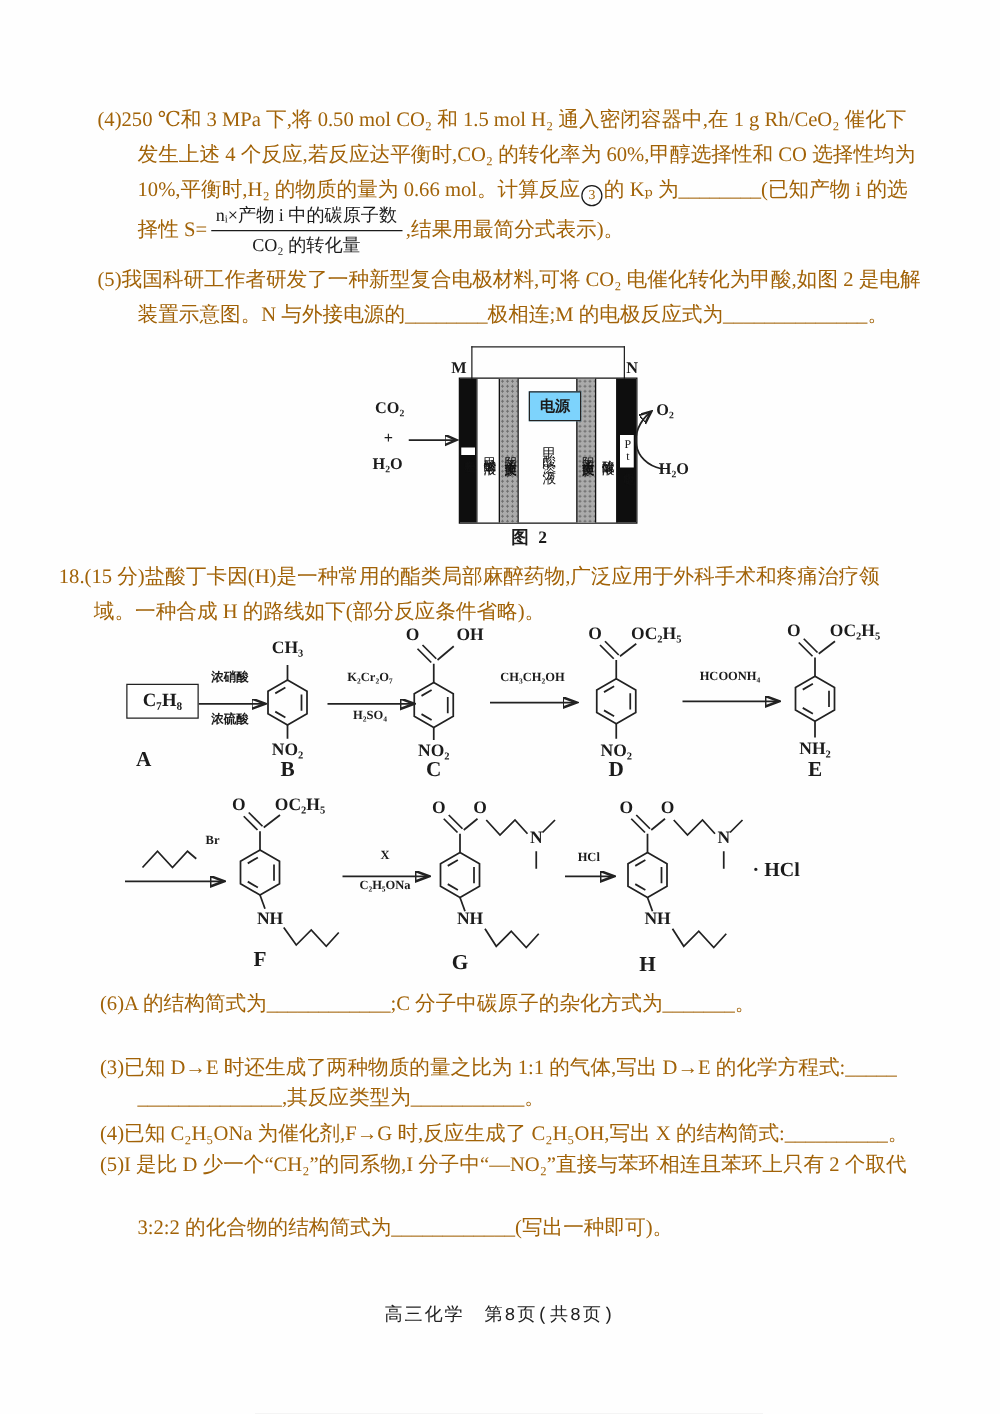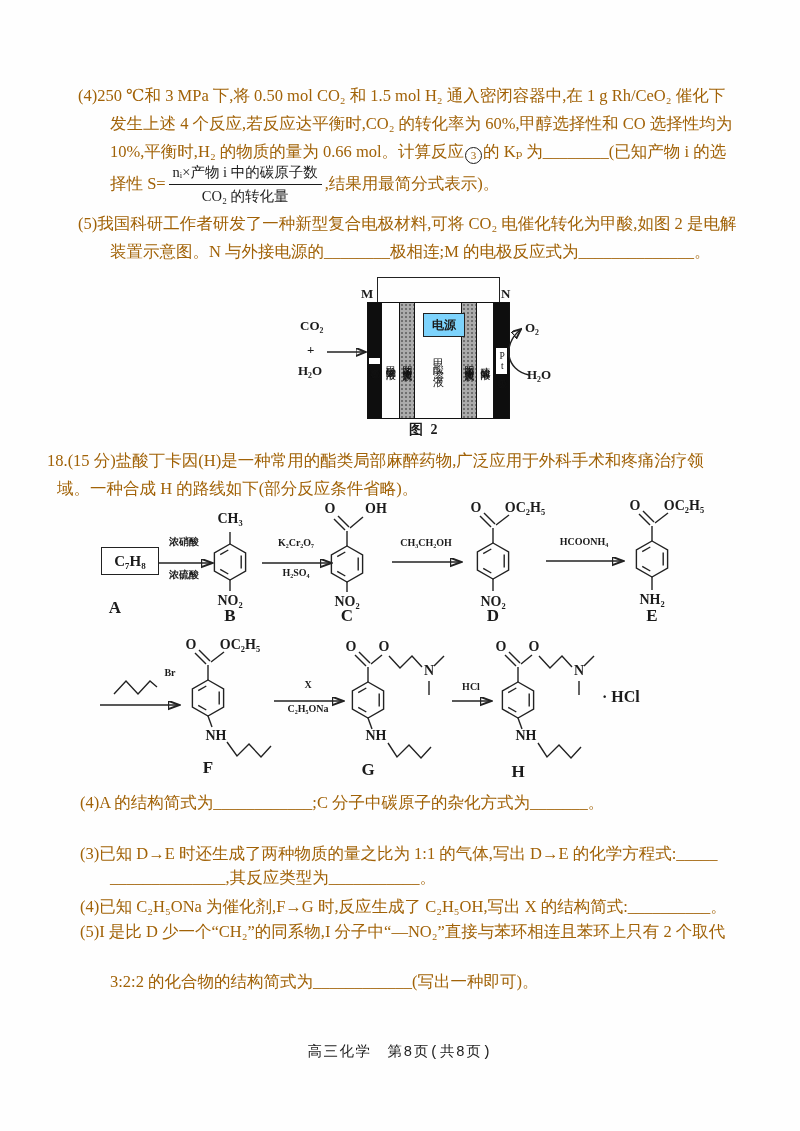--- a/index.html
+++ b/index.html
@@ -102,21 +102,21 @@
         <marker id="ah2" markerWidth="8" markerHeight="8" refX="6" refY="3" orient="auto">
           <path d="M0,0 L7,3 L0,6 Z" fill="#222" stroke="none"></path>
         </marker>
       </defs>
       <line x1="47" y1="90" x2="84" y2="90" marker-end="url(#ah2)"></line>
       <path d="M 249 113 C 226 108 222 83 240 68" marker-end="url(#ah2)"></path>
     </svg>
   </div>
 
   <div class="t" style="left:47px;top:450px">18.(15 分)盐酸丁卡因(H)是一种常用的酯类局部麻醉药物,广泛应用于外科手术和疼痛治疗领</div>
-  <div class="t" style="left:57px;top:478px">域。一种合成 H 的路线如下(部分反应条件省略)。</div>
+  <div class="t" style="left:75px;top:478px">域。一种合成 H 的路线如下(部分反应条件省略)。</div>
 
   <svg style="left:0;top:495px" width="800" height="295" viewBox="0 495 800 295">
     <defs>
       <marker id="ah" markerWidth="9" markerHeight="8" refX="7" refY="3" orient="auto">
         <path d="M0,0 L8,3 L0,6 Z" fill="#222" stroke="none"></path>
       </marker>
       <g id="ring">
         <path d="M0,-18 L15.6,-9 L15.6,9 L0,18 L-15.6,9 L-15.6,-9 Z"></path>
         <line x1="11.2" y1="-6.5" x2="11.2" y2="6.5"></line>
         <line x1="-1.7" y1="-12" x2="-9.8" y2="-7.3"></line>
@@ -247,21 +247,21 @@
 
   <div class="cl" style="left:100px;top:598px;width:30px">A</div>
   <div class="cl" style="left:215px;top:606px;width:30px">B</div>
   <div class="cl" style="left:332px;top:606px;width:30px">C</div>
   <div class="cl" style="left:478px;top:606px;width:30px">D</div>
   <div class="cl" style="left:637px;top:606px;width:30px">E</div>
   <div class="cl" style="left:193px;top:758px;width:30px">F</div>
   <div class="cl" style="left:353px;top:760px;width:30px">G</div>
   <div class="cl" style="left:503px;top:762px;width:30px">H</div>
 
-  <div class="t" style="left:80px;top:792px">(4)A 的结构简式为____________;C 分子中碳原子的杂化方式为_______。</div>
+  <div class="t" style="left:80px;top:792px">(6)A 的结构简式为____________;C 分子中碳原子的杂化方式为_______。</div>
   <div class="t" style="left:80px;top:843px">(3)已知 D→E 时还生成了两种物质的量之比为 1:1 的气体,写出 D→E 的化学方程式:_____</div>
   <div class="t" style="left:110px;top:867px">______________,其反应类型为___________。</div>
   <div class="t" style="left:80px;top:896px">(4)已知 C₂H₅ONa 为催化剂,F→G 时,反应生成了 C₂H₅OH,写出 X 的结构简式:__________。</div>
   <div class="t" style="left:80px;top:921px">(5)I 是比 D 少一个“CH₂”的同系物,I 分子中“—NO₂”直接与苯环相连且苯环上只有 2 个取代</div>
   <div class="t" style="left:110px;top:971px">3:2:2 的化合物的结构简式为____________(写出一种即可)。</div>
 
   <div class="footer">高三化学　第8页(共8页)</div>
 
 </div>
 

